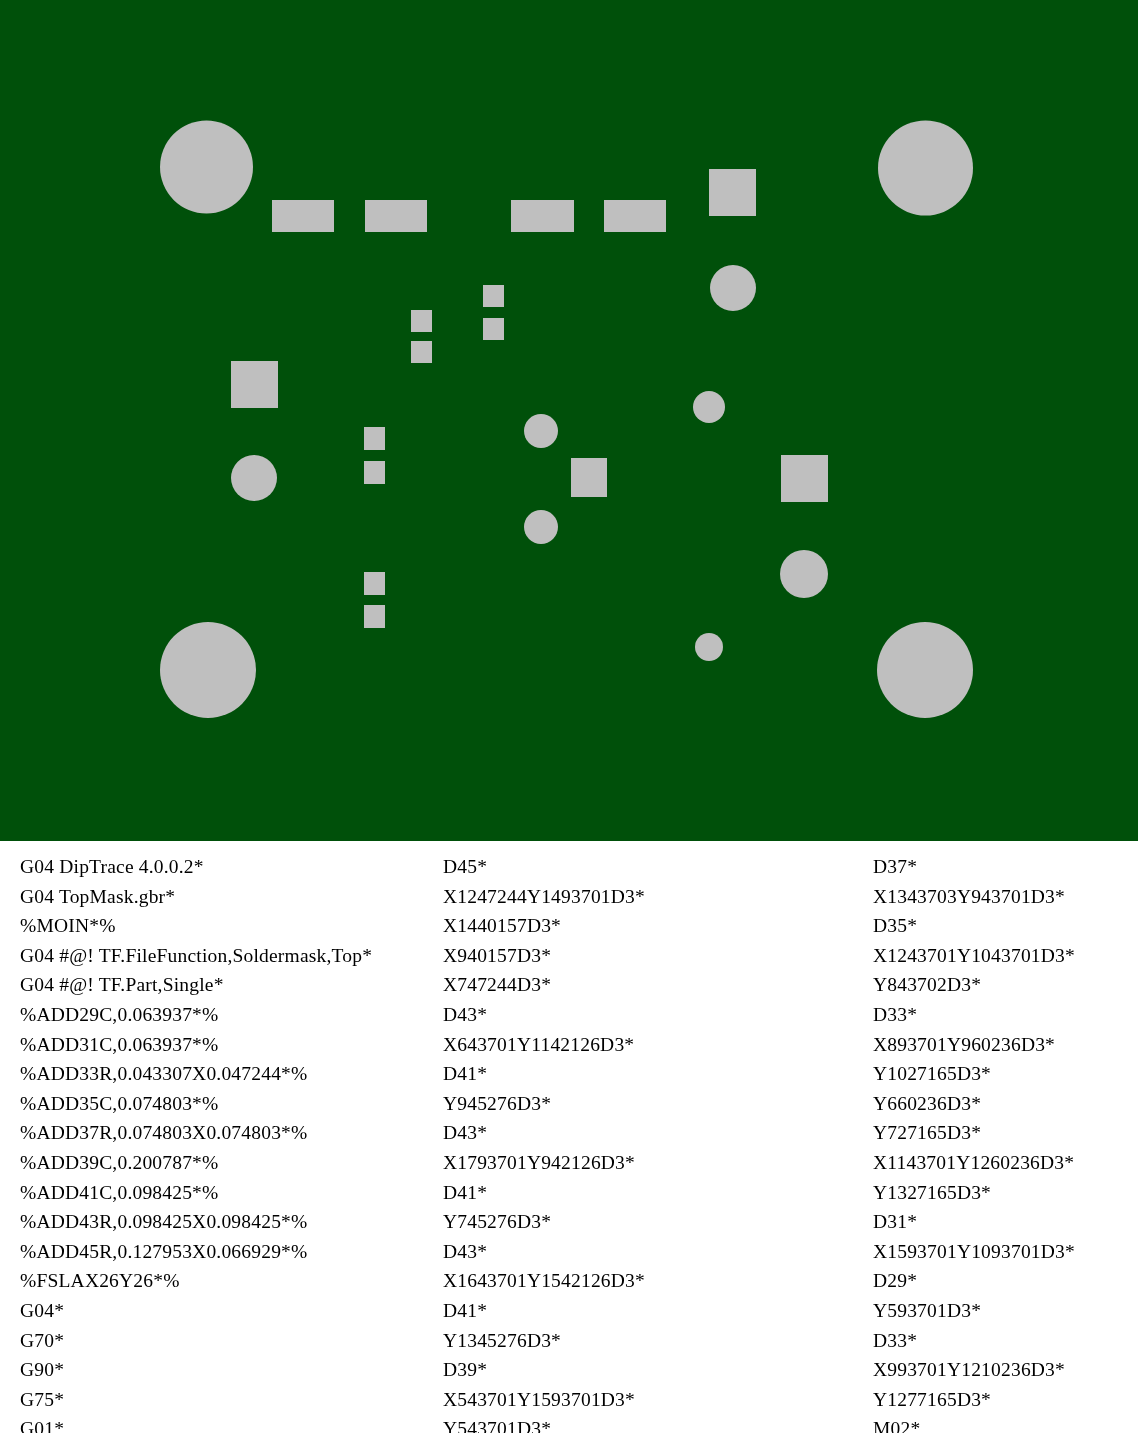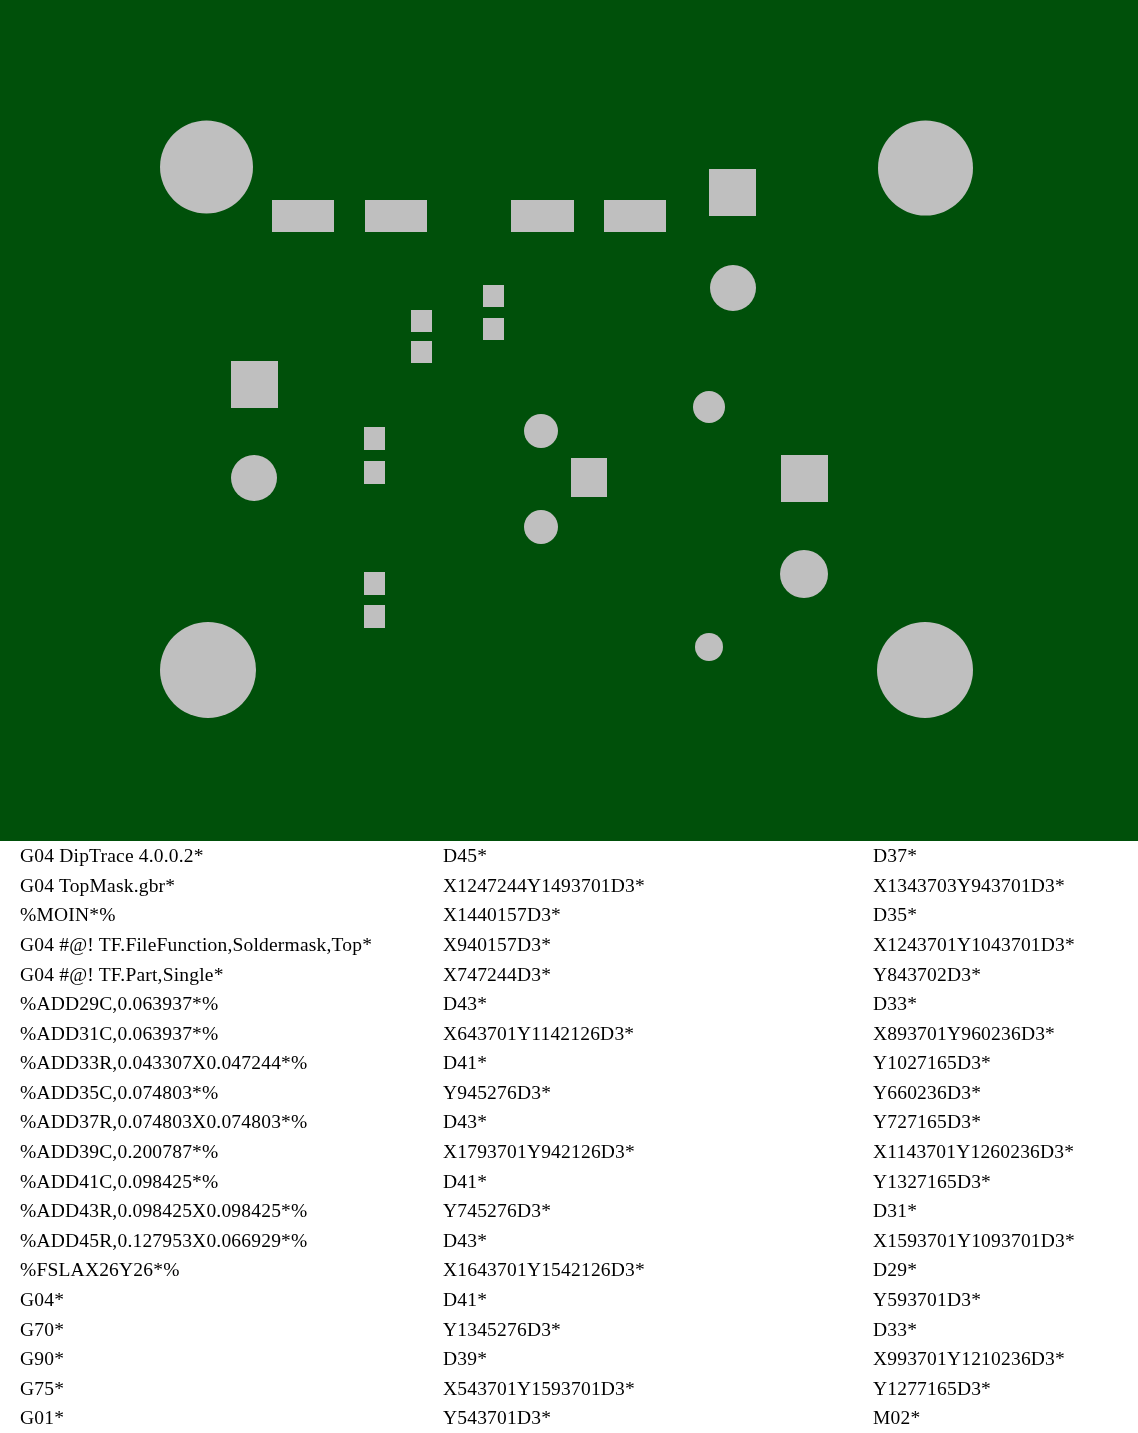--- a/index.html
+++ b/index.html
@@ -43,21 +43,21 @@
 
   
   #gerber-source {
     position: absolute;
     left: 0;
     top: 841px;
     width: 1138px;
     height: 592px;
     background: #ffffff;
     display: flex;
-    align-items: flex-end;
+    align-items: flex-start;
     box-sizing: border-box;
     padding-top: 11px;
   }
   .gerber-column {
     box-sizing: border-box;
     font-size: 19.5px;
     line-height: 29.6px;
     color: #000000;
     white-space: pre;
     letter-spacing: 0.01em;

